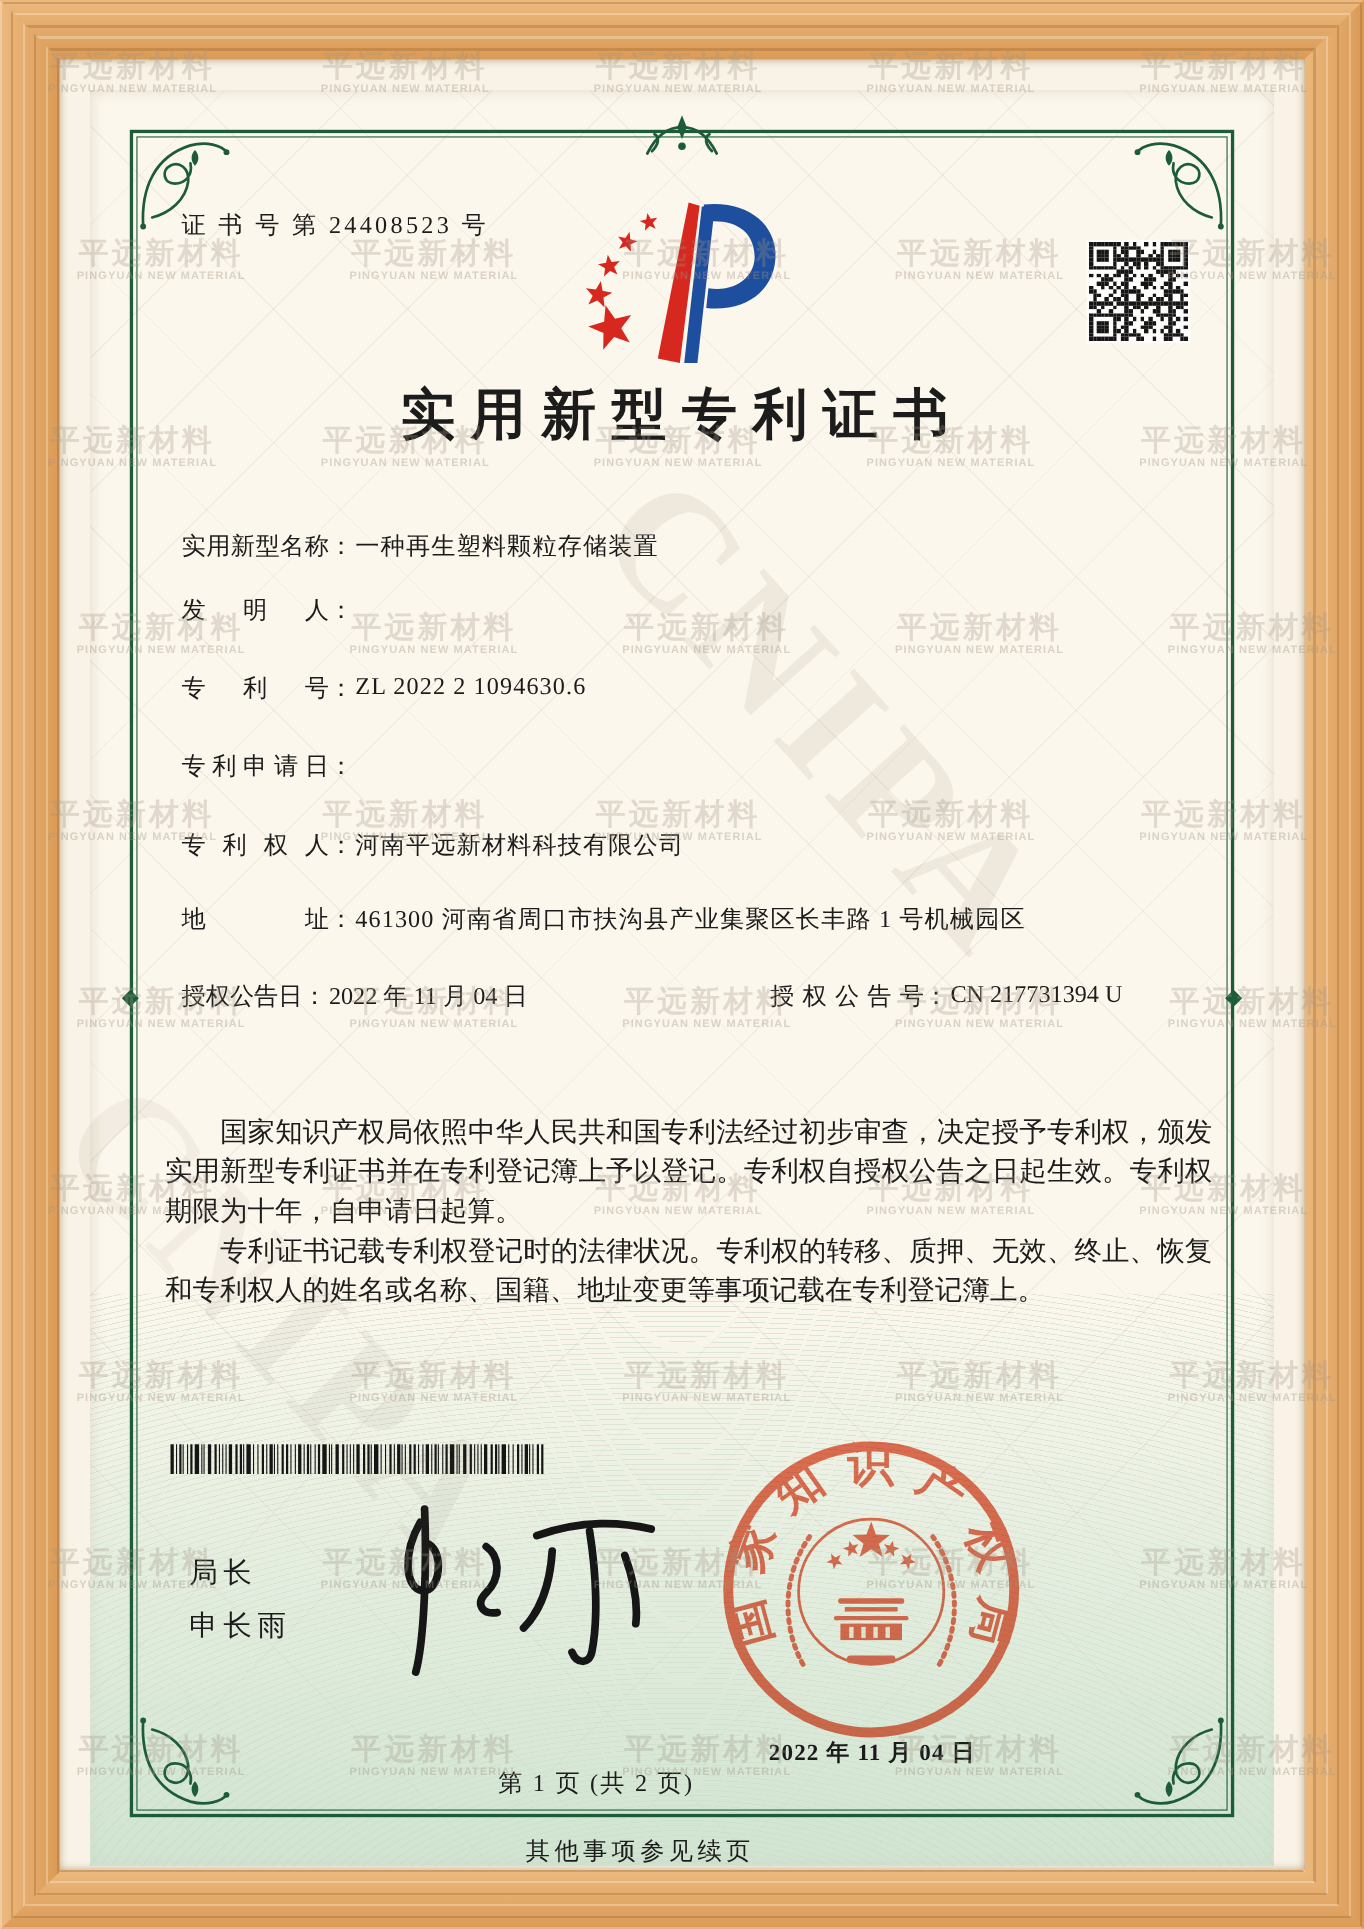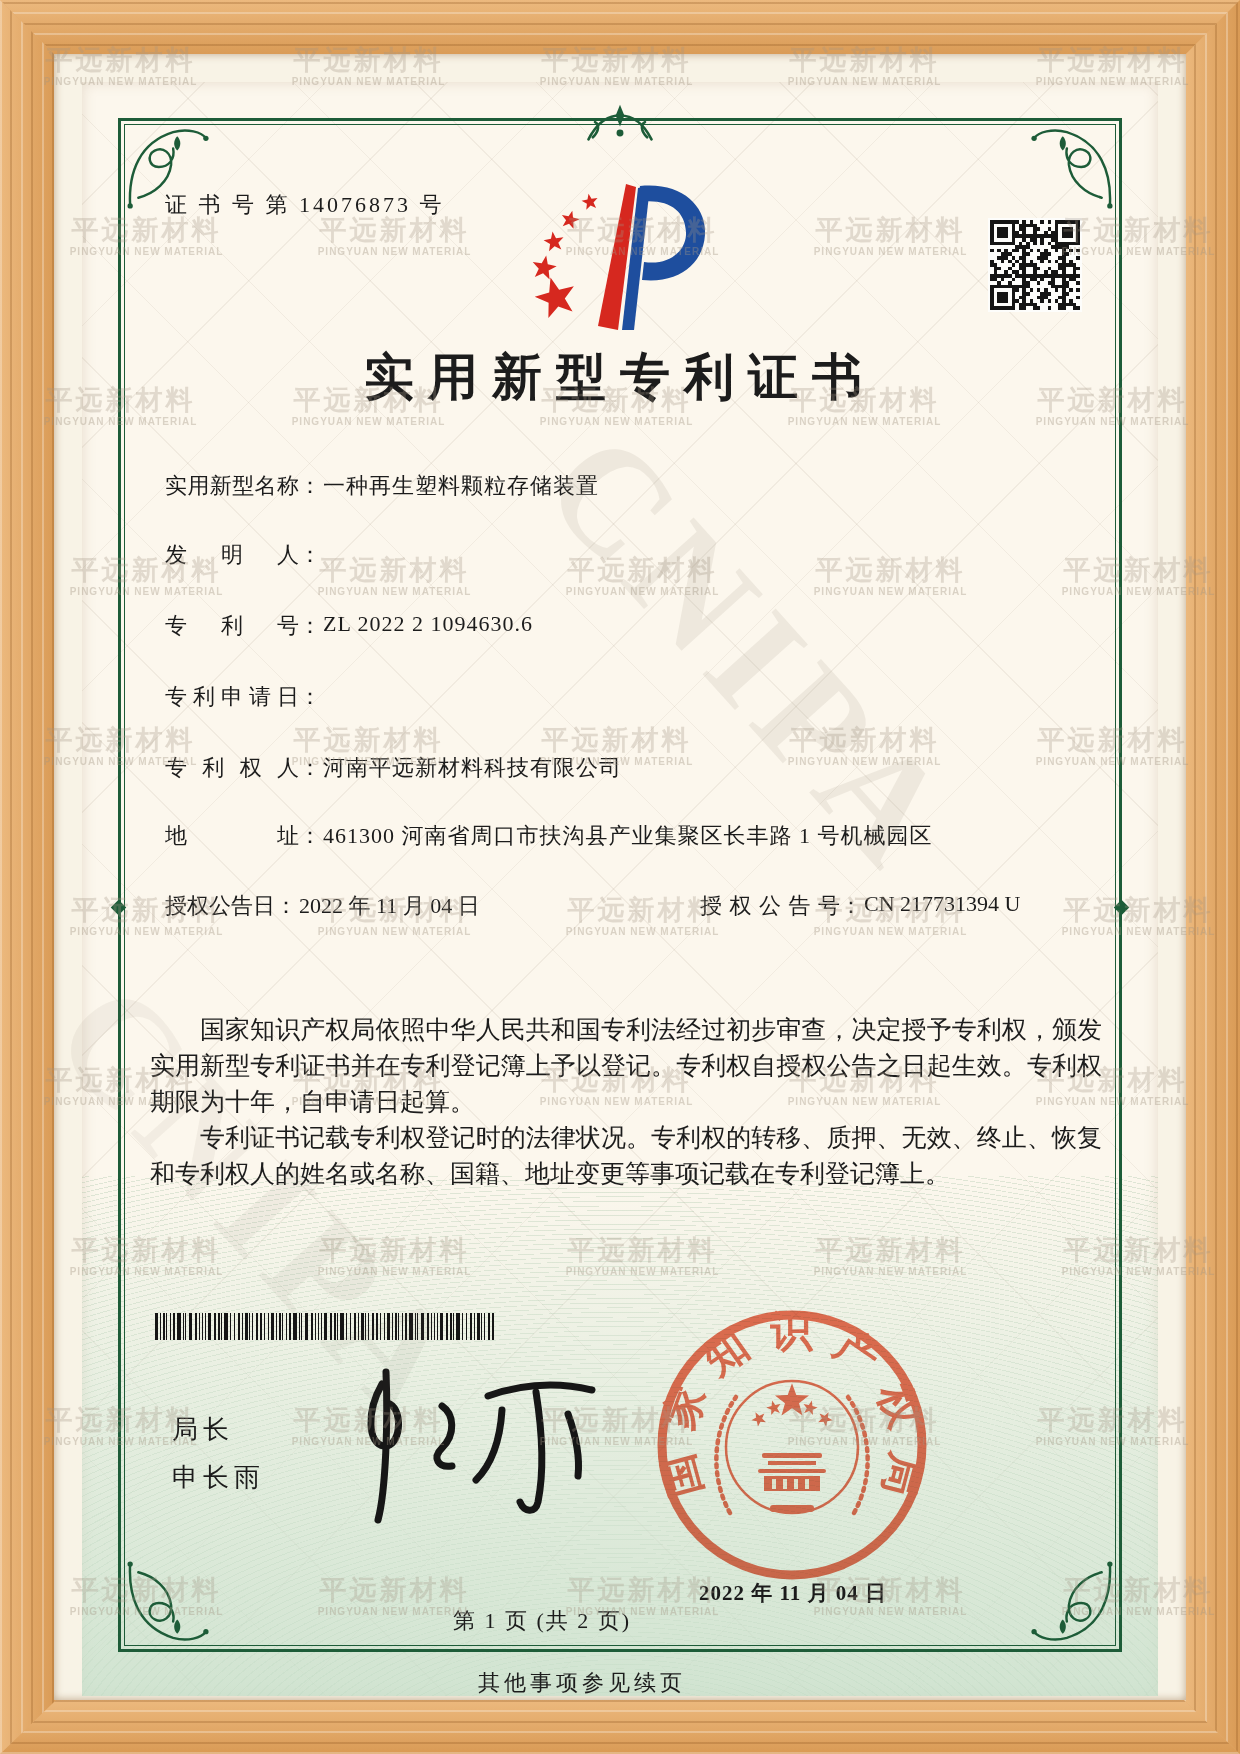--- a/index.html
+++ b/index.html
@@ -132,21 +132,21 @@
         <path d="M6,38 C14,22 24,16 35,16 C46,16 56,22 64,38"></path>
         <path d="M10,36 C16,30 16,24 12,22"></path>
         <path d="M60,36 C54,30 54,24 58,22"></path>
         <path d="M35,6 L39,16 L35,26 L31,16 Z" fill="#1d5c38" stroke="none"></path>
         <circle cx="35" cy="32" r="3.2" fill="#1d5c38" stroke="none"></circle>
       </g>
     </svg>
     <div class="middi" style="left:31px;top:820px;"></div>
     <div class="middi" style="right:31px;top:820px;"></div>
 
-    <div class="certno serif">证 书 号 第 14076873 号</div>
+    <div class="certno serif">证 书 号 第 24408523 号</div>
 
     <svg class="logo" width="185" height="150" viewBox="0 0 185 150">
       <use href="#st" fill="#d6281f" transform="translate(26,116) scale(1.25) rotate(-15)"></use>
       <use href="#st" fill="#d6281f" transform="translate(14,86) scale(0.75) rotate(10)"></use>
       <use href="#st" fill="#d6281f" transform="translate(24,60) scale(0.62) rotate(-8)"></use>
       <use href="#st" fill="#d6281f" transform="translate(40,38) scale(0.56) rotate(14)"></use>
       <use href="#st" fill="#d6281f" transform="translate(60,20) scale(0.5) rotate(-10)"></use>
       <path d="M96,2 L106,5 L88,148 L68,144 Z" fill="#d6281f"></path>
       <path d="M108,6 L120,4 L104,148 L92,148 Z" fill="#1e4e9e"></path>
       <path d="M110,4 C150,0 174,22 175,48 C176,80 150,102 112,98 L114,80 C140,84 157,68 156,50 C155,28 138,16 108,20 Z" fill="#1e4e9e"></path>
@@ -775,21 +775,21 @@
         <i class="on"></i>
         <i class="on"></i>
         <i></i>
         <i></i>
         <i class="on"></i>
         <i class="on"></i>
       </div>
 
     <div class="title serif">实用新型专利证书</div>
 
-    <div class="field" style="top:389px;">
+    <div class="field" style="top:400px;">
       <span class="flabel">实用新型名称</span>
         <span class="colon">：</span>
         <span class="fvalue">一种再生塑料颗粒存储装置</span>
     </div>
     <div class="field" style="top:458px;">
       <span class="flabel">发明人</span>
         <span class="colon">：</span>
     </div>
     <div class="field" style="top:529px;">
       <span class="flabel">专利号</span>

